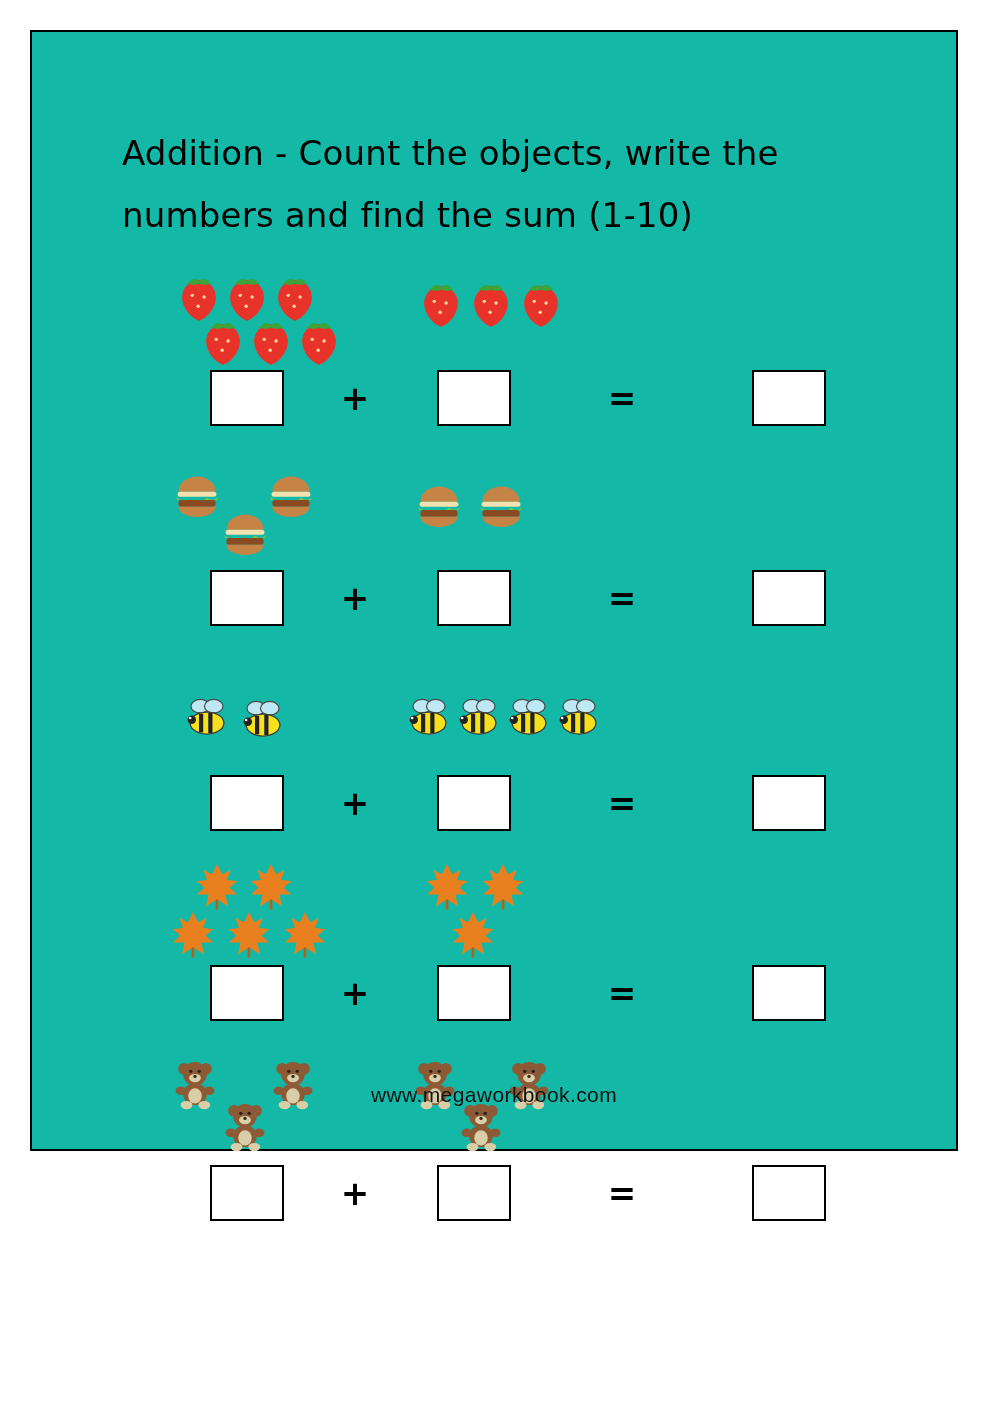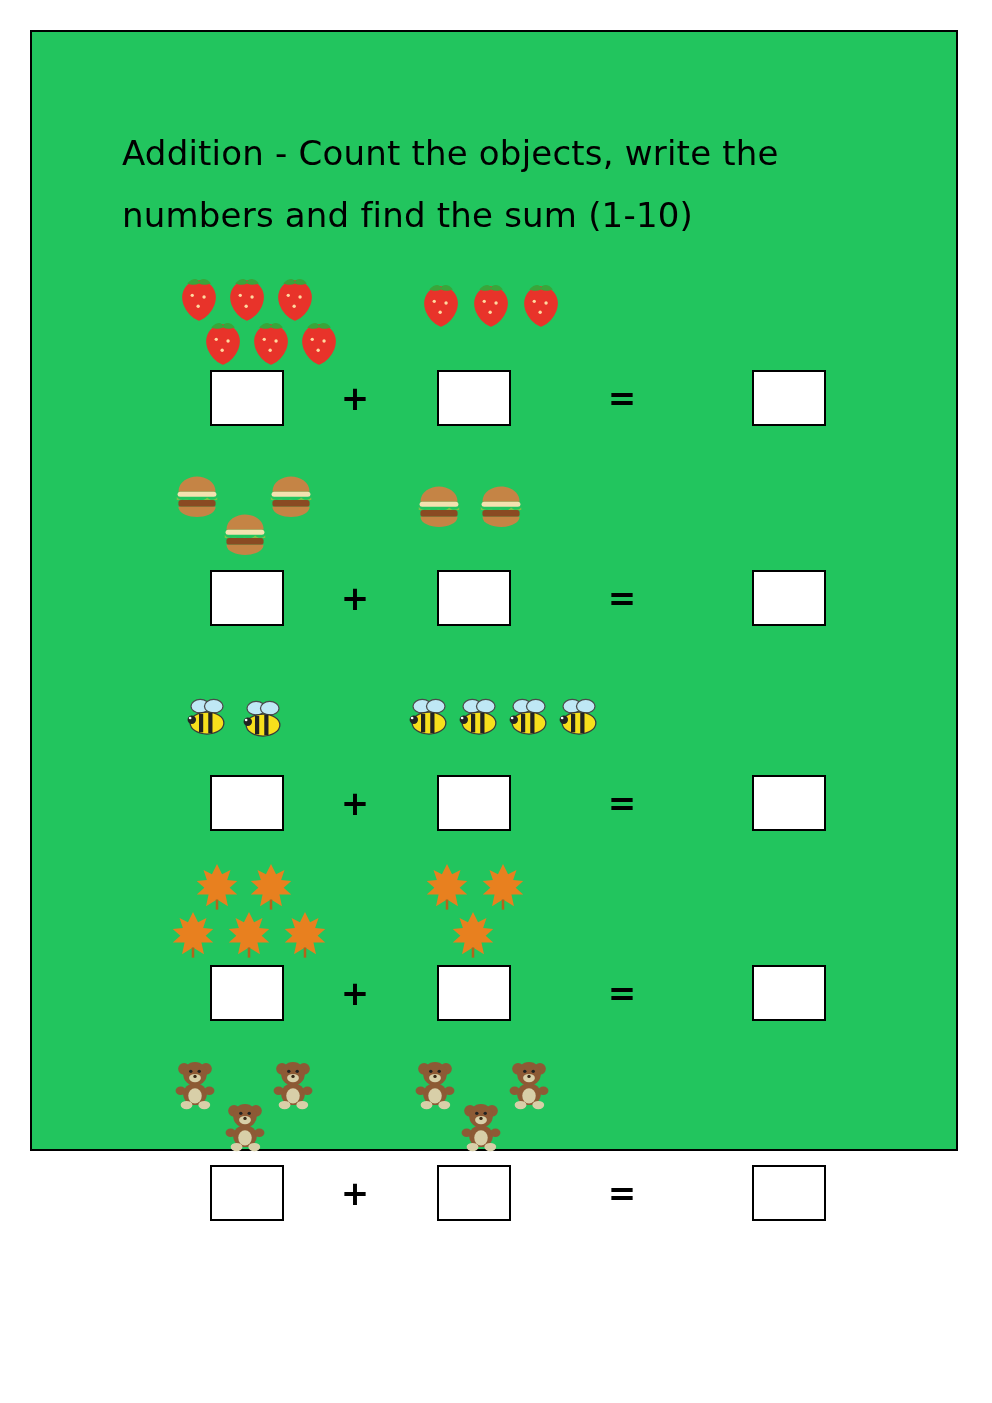--- a/index.html
+++ b/index.html
@@ -14,21 +14,21 @@
     overflow: hidden;
   }
   .page {
     position: absolute;
     left: 30px;
     top: 30px;
     width: 928px;
     height: 1121px;
     border: 2px solid #000000;
     box-sizing: border-box;
-    background: #22c55e;
+    background: #14b8a6;
   }
   .title {
     position: absolute;
     left: 90px;
     top: 90px;
     width: 780px;
     font-family: "DejaVu Sans", sans-serif;
     font-size: 34px;
     line-height: 62px;
     color: #000000;
@@ -458,13 +458,14 @@
           </svg>
       </div>
     </div>
     <div class="box a"></div>
     <div class="op plus">+</div>
     <div class="box b"></div>
     <div class="op equal">=</div>
     <div class="box sum"></div>
   </div>
 
+  <div class="footer">www.megaworkbook.com</div>
 </div>
 
 </body></html>

